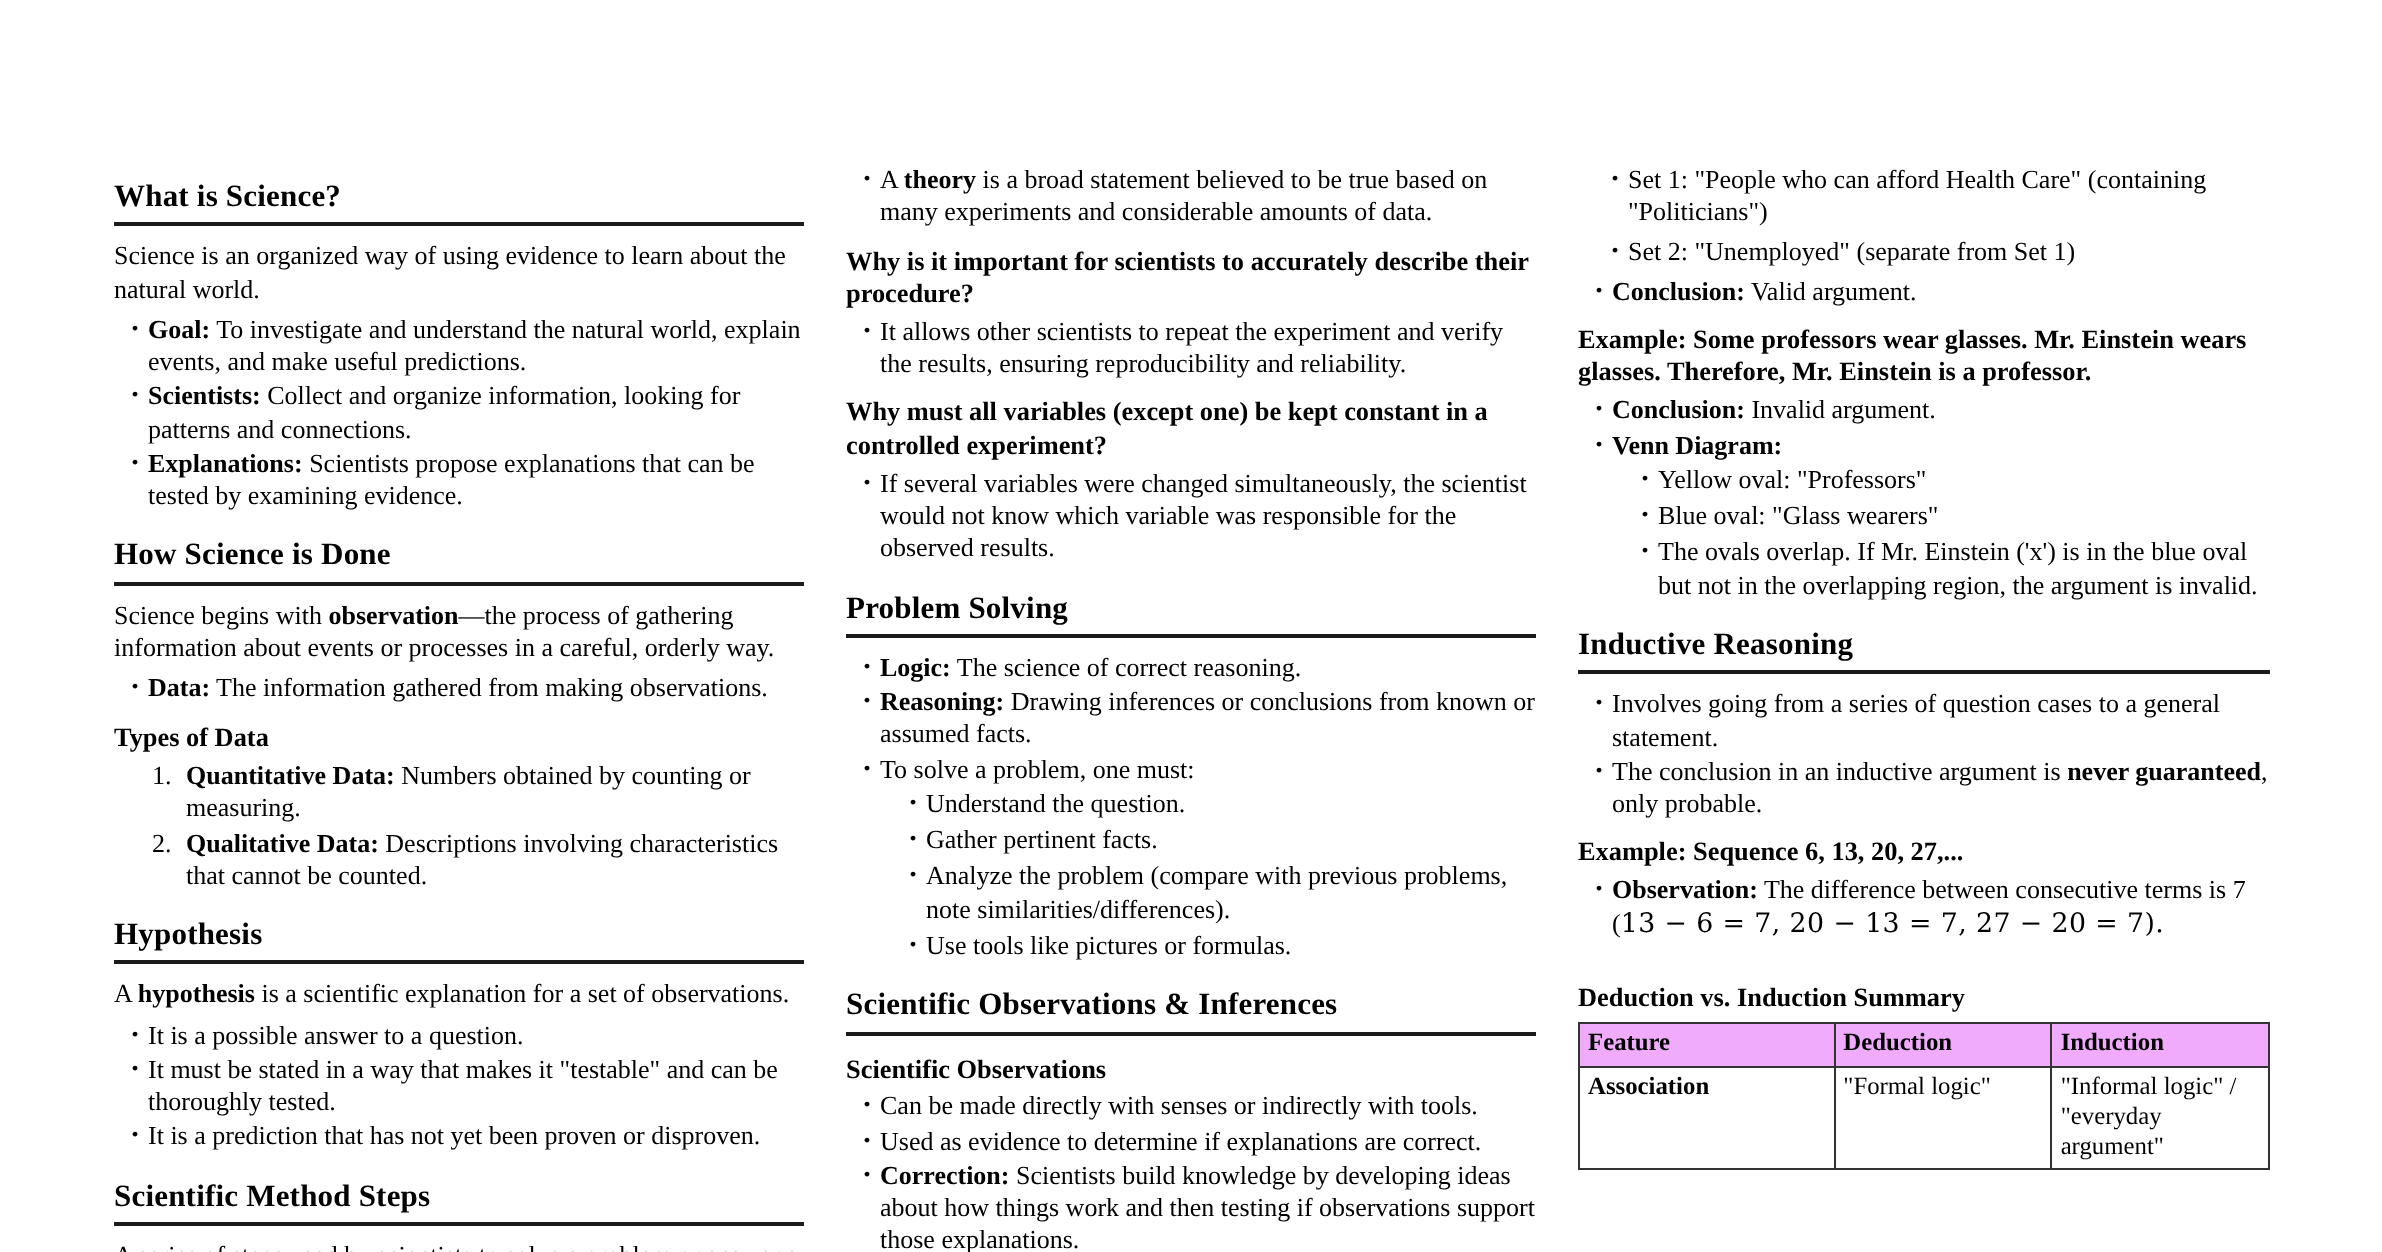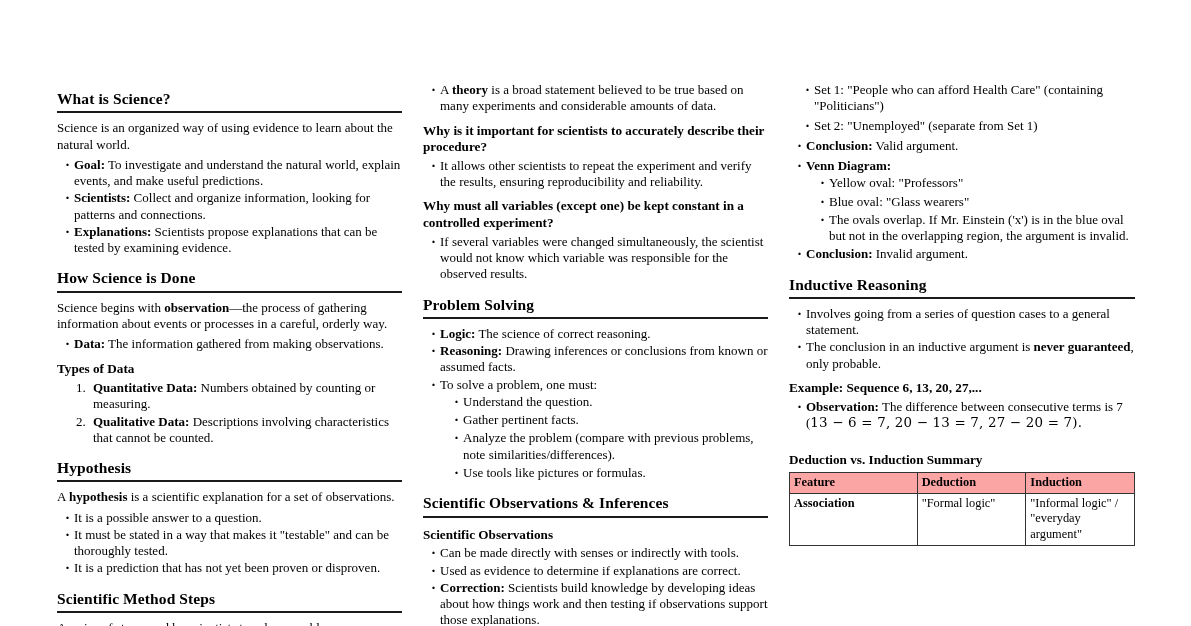--- a/index.html
+++ b/index.html
@@ -122,21 +122,21 @@
   }
   table.sum th, table.sum td {
     border: 1px solid #333333;
     font-size: 12.4px;
     line-height: 1.23;
     padding: 2px 4px 3px 4px;
     text-align: left;
     vertical-align: top;
   }
   table.sum th {
-    background: #fca5a5;
+    background: #f0abfc;
     font-weight: bold;
   }
   table.sum td.rowhead { font-weight: bold; }
   table.sum col.c1 { width: 37%; }
   table.sum col.c2 { width: 31.5%; }
   table.sum col.c3 { width: 31.5%; }
 </style>
 </head>
 <body>
 
@@ -237,30 +237,31 @@
     <div class="colinner">
 
       <ul class="b" style="padding-left:16px;">
         <li>Set 1: "People who can afford Health Care" (containing "Politicians")</li>
         <li style="margin-top:3px;">Set 2: "Unemployed" (separate from Set 1)</li>
       </ul>
       <ul class="b">
         <li><b>Conclusion:</b><span> Valid argument.</span></li>
       </ul>
 
-      <ul class="b">
+      <div class="qhead">Example: Some professors wear glasses. Mr. Einstein wears glasses. Therefore, Mr. Einstein is a professor.</div>
+      <ul class="b">
+        <li><b>Conclusion:</b><span> Invalid argument.</span></li>
         <li>
           <b>Venn Diagram:</b>
           <ul class="b">
             <li>Yellow oval: "Professors"</li>
             <li>Blue oval: "Glass wearers"</li>
             <li>The ovals overlap. If Mr. Einstein ('x') is in the blue oval but not in the overlapping region, the argument is invalid.</li>
           </ul>
         </li>
-        <li><b>Conclusion:</b><span> Invalid argument.</span></li>
       </ul>
 
       <div class="h2wrap">
         <h2>Inductive Reasoning</h2>
       </div>
       <ul class="b">
         <li>Involves going from a series of question cases to a general statement.</li>
         <li><span>The conclusion in an inductive argument is </span><b>never guaranteed</b><span>, only probable.</span></li>
       </ul>
 

